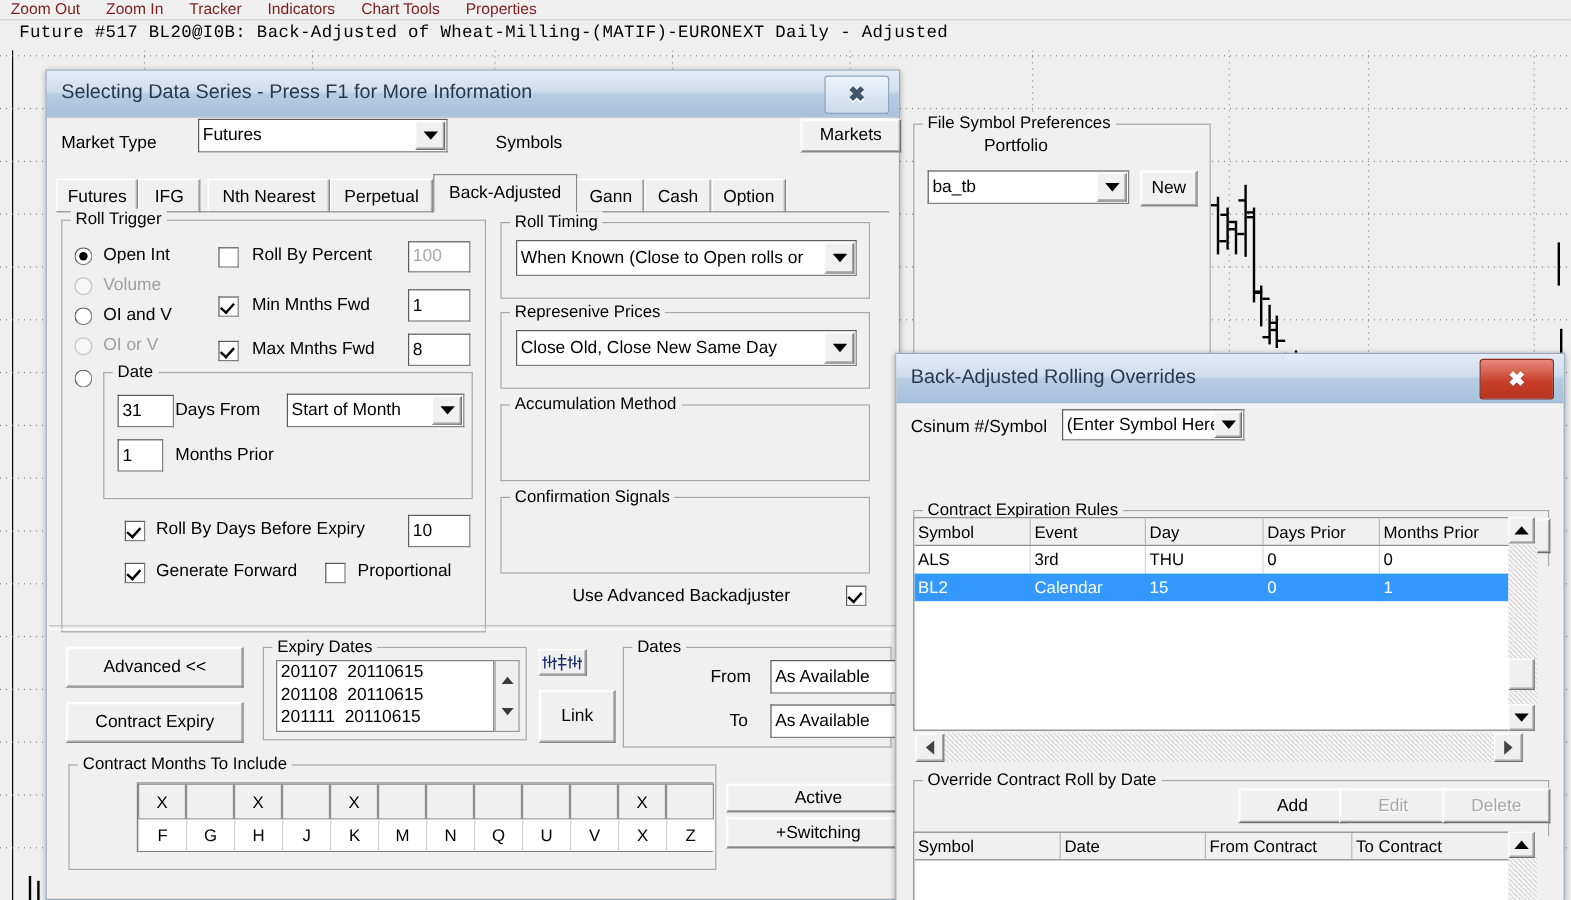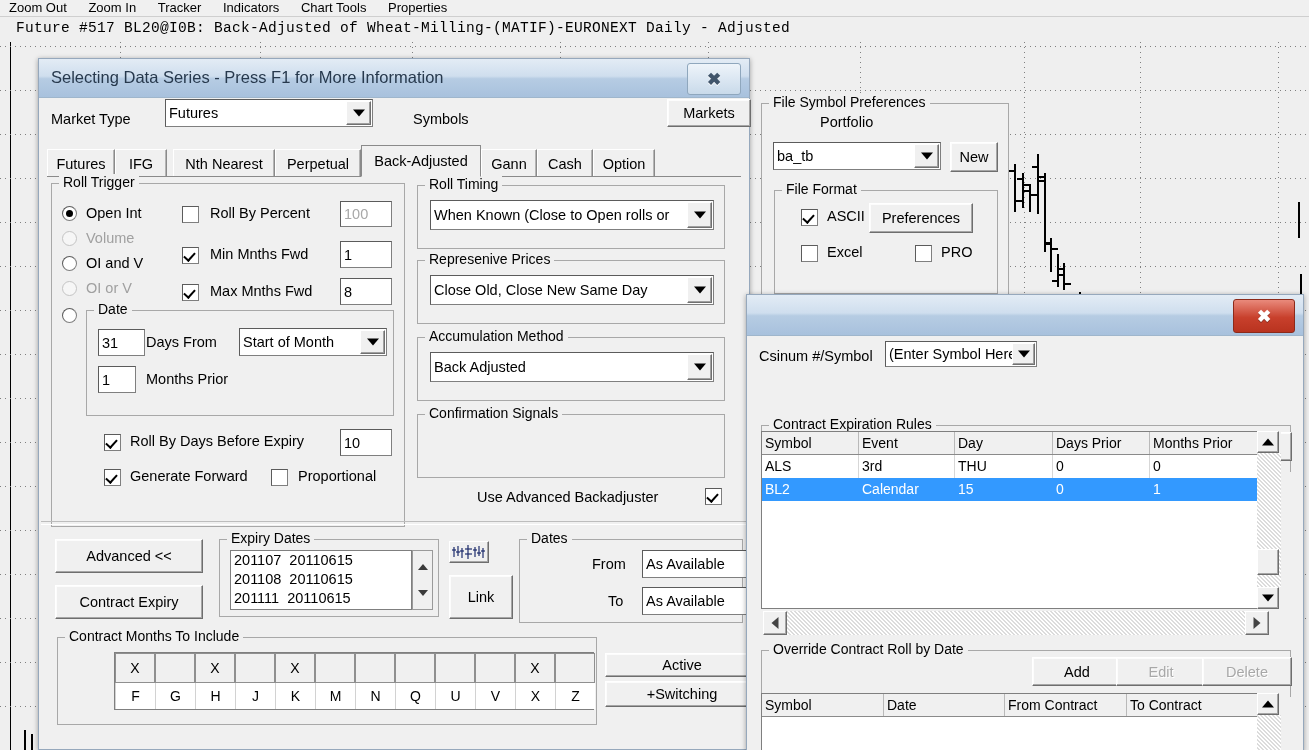--- a/index.html
+++ b/index.html
@@ -4,21 +4,21 @@
 <style>
   html,body{margin:0;padding:0;}
   body{
     width:1309px;height:750px;overflow:hidden;position:relative;
     font-family:"Liberation Sans",sans-serif;font-size:13px;color:#000;
     background:#efefef;
   }
   
   #menubar{position:absolute;left:0;top:0;width:1309px;height:16px;background:#f0f0f0;
            overflow:hidden;white-space:nowrap;}
-  #menubar .mi{display:inline-block;font-size:13px;line-height:14px;padding:0 9px;color:#000000;}
+  #menubar .mi{display:inline-block;font-size:13px;line-height:14px;padding:0 9px;color:#7f1d1d;}
   
   #charttitle{position:absolute;left:0;top:16px;width:1309px;height:26px;background:#efefef;
               border-top:1px solid #cfcfcf;}
   #charttitle .tx{position:absolute;left:16px;top:3px;font-family:"Liberation Mono",monospace;
                   font-size:14.5px;letter-spacing:.3px;color:#000;white-space:nowrap;}
   
   #chart{position:absolute;left:0;top:42px;width:1309px;height:708px;background:#efefef;}
   #chart .vline{position:absolute;top:0;bottom:0;width:1px;
      background-image:linear-gradient(to bottom,#808080 1px,transparent 1px);
      background-size:1px 5px;}
@@ -342,24 +342,20 @@
   <div class="group" style="left:378px;top:201px;width:306px;height:62px;">
     <span class="glabel">Represenive Prices</span>
     <div class="combo" style="left:12px;top:14px;width:284px;height:30px;">
       <span class="v">Close Old, Close New Same Day</span>
       <span class="arrow"></span>
     </div>
   </div>
 
   <div class="group" style="left:378px;top:278px;width:306px;height:62px;">
     <span class="glabel">Accumulation Method</span>
-    <div class="combo" style="left:12px;top:14px;width:284px;height:30px;">
-      <span class="v">Back Adjusted</span>
-      <span class="arrow"></span>
-    </div>
   </div>
 
   <div class="group" style="left:378px;top:355px;width:306px;height:62px;">
     <span class="glabel">Confirmation Signals</span>
   </div>
 
   <div class="lbl" style="left:438px;top:430px;">Use Advanced Backadjuster</div>
   <div class="cb on" style="left:666px;top:429px;"></div>
 
   <div style="position:absolute;left:2px;top:462px;width:706px;height:2px;border-top:1px solid #bdbdbd;border-bottom:1px solid #fff;"></div>
@@ -512,37 +508,26 @@
   <div class="group" style="left:722px;top:44px;width:246px;height:202px;background:#f0f0f0;">
     <span class="glabel">File Symbol Preferences</span>
     <div class="lbl" style="left:58px;top:10px;">Portfolio</div>
     <div class="combo" style="left:11px;top:38px;width:168px;height:28px;">
       <span class="v">ba_tb</span>
       <span class="arrow"></span>
     </div>
     <div class="btn" style="left:188px;top:38px;width:48px;height:30px;">
       <span class="bt">New</span>
     </div>
-    <div class="group" style="left:12px;top:86px;width:222px;height:102px;">
-      <span class="glabel">File Format</span>
-      <div class="cb on" style="left:26px;top:18px;"></div>
-      <div class="lbl" style="left:52px;top:17px;">ASCII</div>
-      <div class="btn" style="left:94px;top:12px;width:104px;height:30px;">
-        <span class="bt">Preferences</span>
-      </div>
-      <div class="cb" style="left:26px;top:54px;"></div>
-      <div class="lbl" style="left:52px;top:53px;">Excel</div>
-      <div class="cb" style="left:140px;top:54px;"></div>
-      <div class="lbl" style="left:166px;top:53px;">PRO</div>
-    </div>
   </div>
 </div>
 
 <div class="dlg" id="ovrdlg" style="left:746px;top:294px;width:556px;height:456px;">
   <div class="dlgtitle" style="height:40px;">
+    <div class="t" style="top:10px;">Back-Adjusted Rolling Overrides</div>
     <div class="btnclose-red">
       <span class="xglyph">✖</span>
     </div>
   </div>
 
   <div class="lbl" style="left:12px;top:53px;">Csinum #/Symbol</div>
   <div class="combo" style="left:138px;top:46px;width:152px;height:26px;">
     <span class="v">(Enter Symbol Here</span>
     <span class="arrow" style="width:21px"></span>
   </div>

